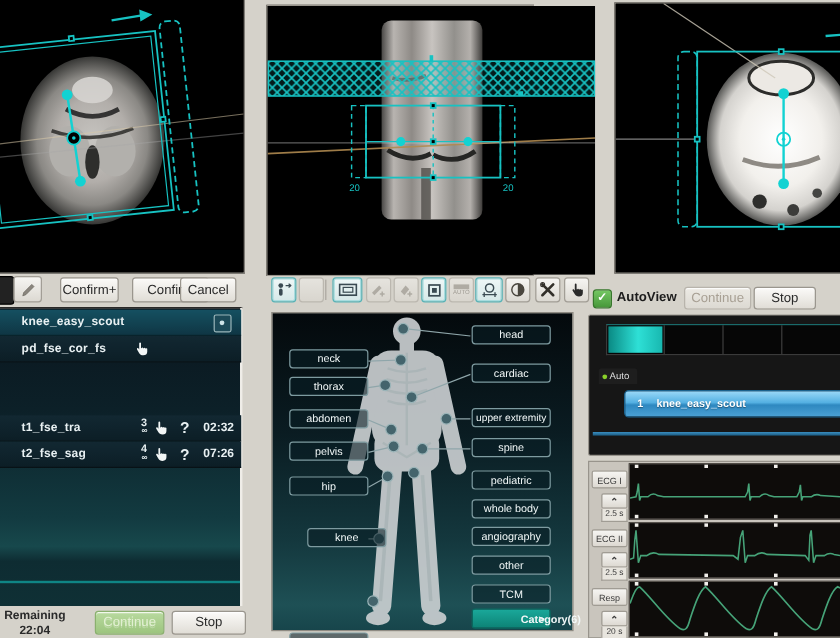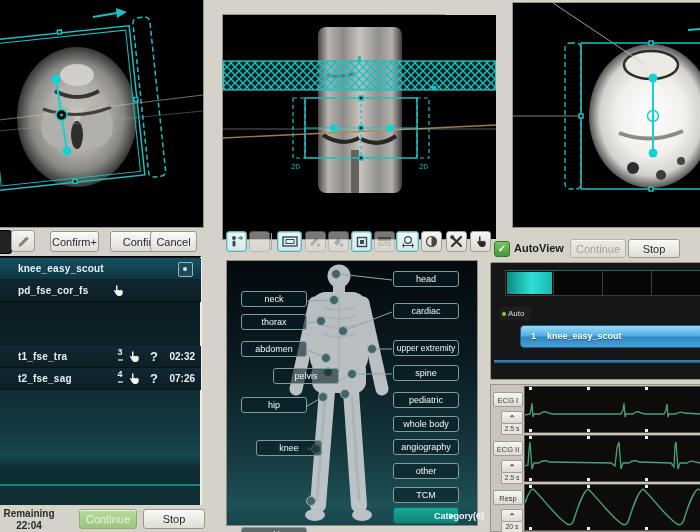--- a/index.html
+++ b/index.html
@@ -78,21 +78,21 @@
       <g>
         <line x1="57" y1="80" x2="68" y2="152" stroke="#12d2d2" stroke-width="2"></line>
         <circle cx="57" cy="80" r="4.5" fill="#12d2d2"></circle>
         <circle cx="68" cy="152" r="4.5" fill="#12d2d2"></circle>
         <circle cx="62.5" cy="116" r="5.5" fill="#000" stroke="#12d2d2" stroke-width="1.5"></circle>
         <circle cx="62.5" cy="116" r="1.5" fill="#12d2d2"></circle>
       </g>
     </svg>
   </div>
 
-  <div class="imgpanel" style="left:222px;top:14px;width:223px;height:226px;">
+  <div class="imgpanel" style="left:222px;top:4px;width:223px;height:226px;">
     <svg width="273" height="224" viewBox="0 0 273 224">
       <defs>
         <linearGradient id="g2" x1="0" y1="0" x2="1" y2="0">
           <stop offset="0%" stop-color="#4a4846"></stop>
             <stop offset="12%" stop-color="#b8b4b0"></stop>
           <stop offset="30%" stop-color="#8e8a86"></stop>
             <stop offset="50%" stop-color="#c8c4c0"></stop>
           <stop offset="72%" stop-color="#92908c"></stop>
             <stop offset="88%" stop-color="#b4b0ac"></stop>
           <stop offset="100%" stop-color="#3e3c3a"></stop>
@@ -343,21 +343,21 @@
           <circle cx="118" cy="133" r="4.5"></circle>
         <circle cx="89" cy="188" r="4.5"></circle>
           <circle cx="84" cy="240" r="4.5"></circle>
       </g>
     </svg>
   </div>
 
   <div class="anat" style="left:241px;top:291px;">neck</div>
   <div class="anat" style="left:241px;top:314px;">thorax</div>
   <div class="anat" style="left:241px;top:341px;">abdomen</div>
-  <div class="anat" style="left:241px;top:368px;margin-left:32px;">pelvis</div>
+  <div class="anat" style="left:241px;top:368px;">pelvis</div>
   <div class="anat" style="left:241px;top:397px;">hip</div>
   <div class="anat" style="left:241px;top:440px;margin-left:15px;">knee</div>
   <div class="anat" style="left:241px;top:495px;margin-top:32px;">ankle</div>
 
   <div class="anat" style="left:393px;top:271px;">head</div>
   <div class="anat" style="left:393px;top:303px;">cardiac</div>
   <div class="anat" style="left:393px;top:340px;font-size:8.5px;">upper extremity</div>
   <div class="anat" style="left:393px;top:365px;">spine</div>
   <div class="anat" style="left:393px;top:392px;">pediatric</div>
   <div class="anat" style="left:393px;top:416px;">whole body</div>

